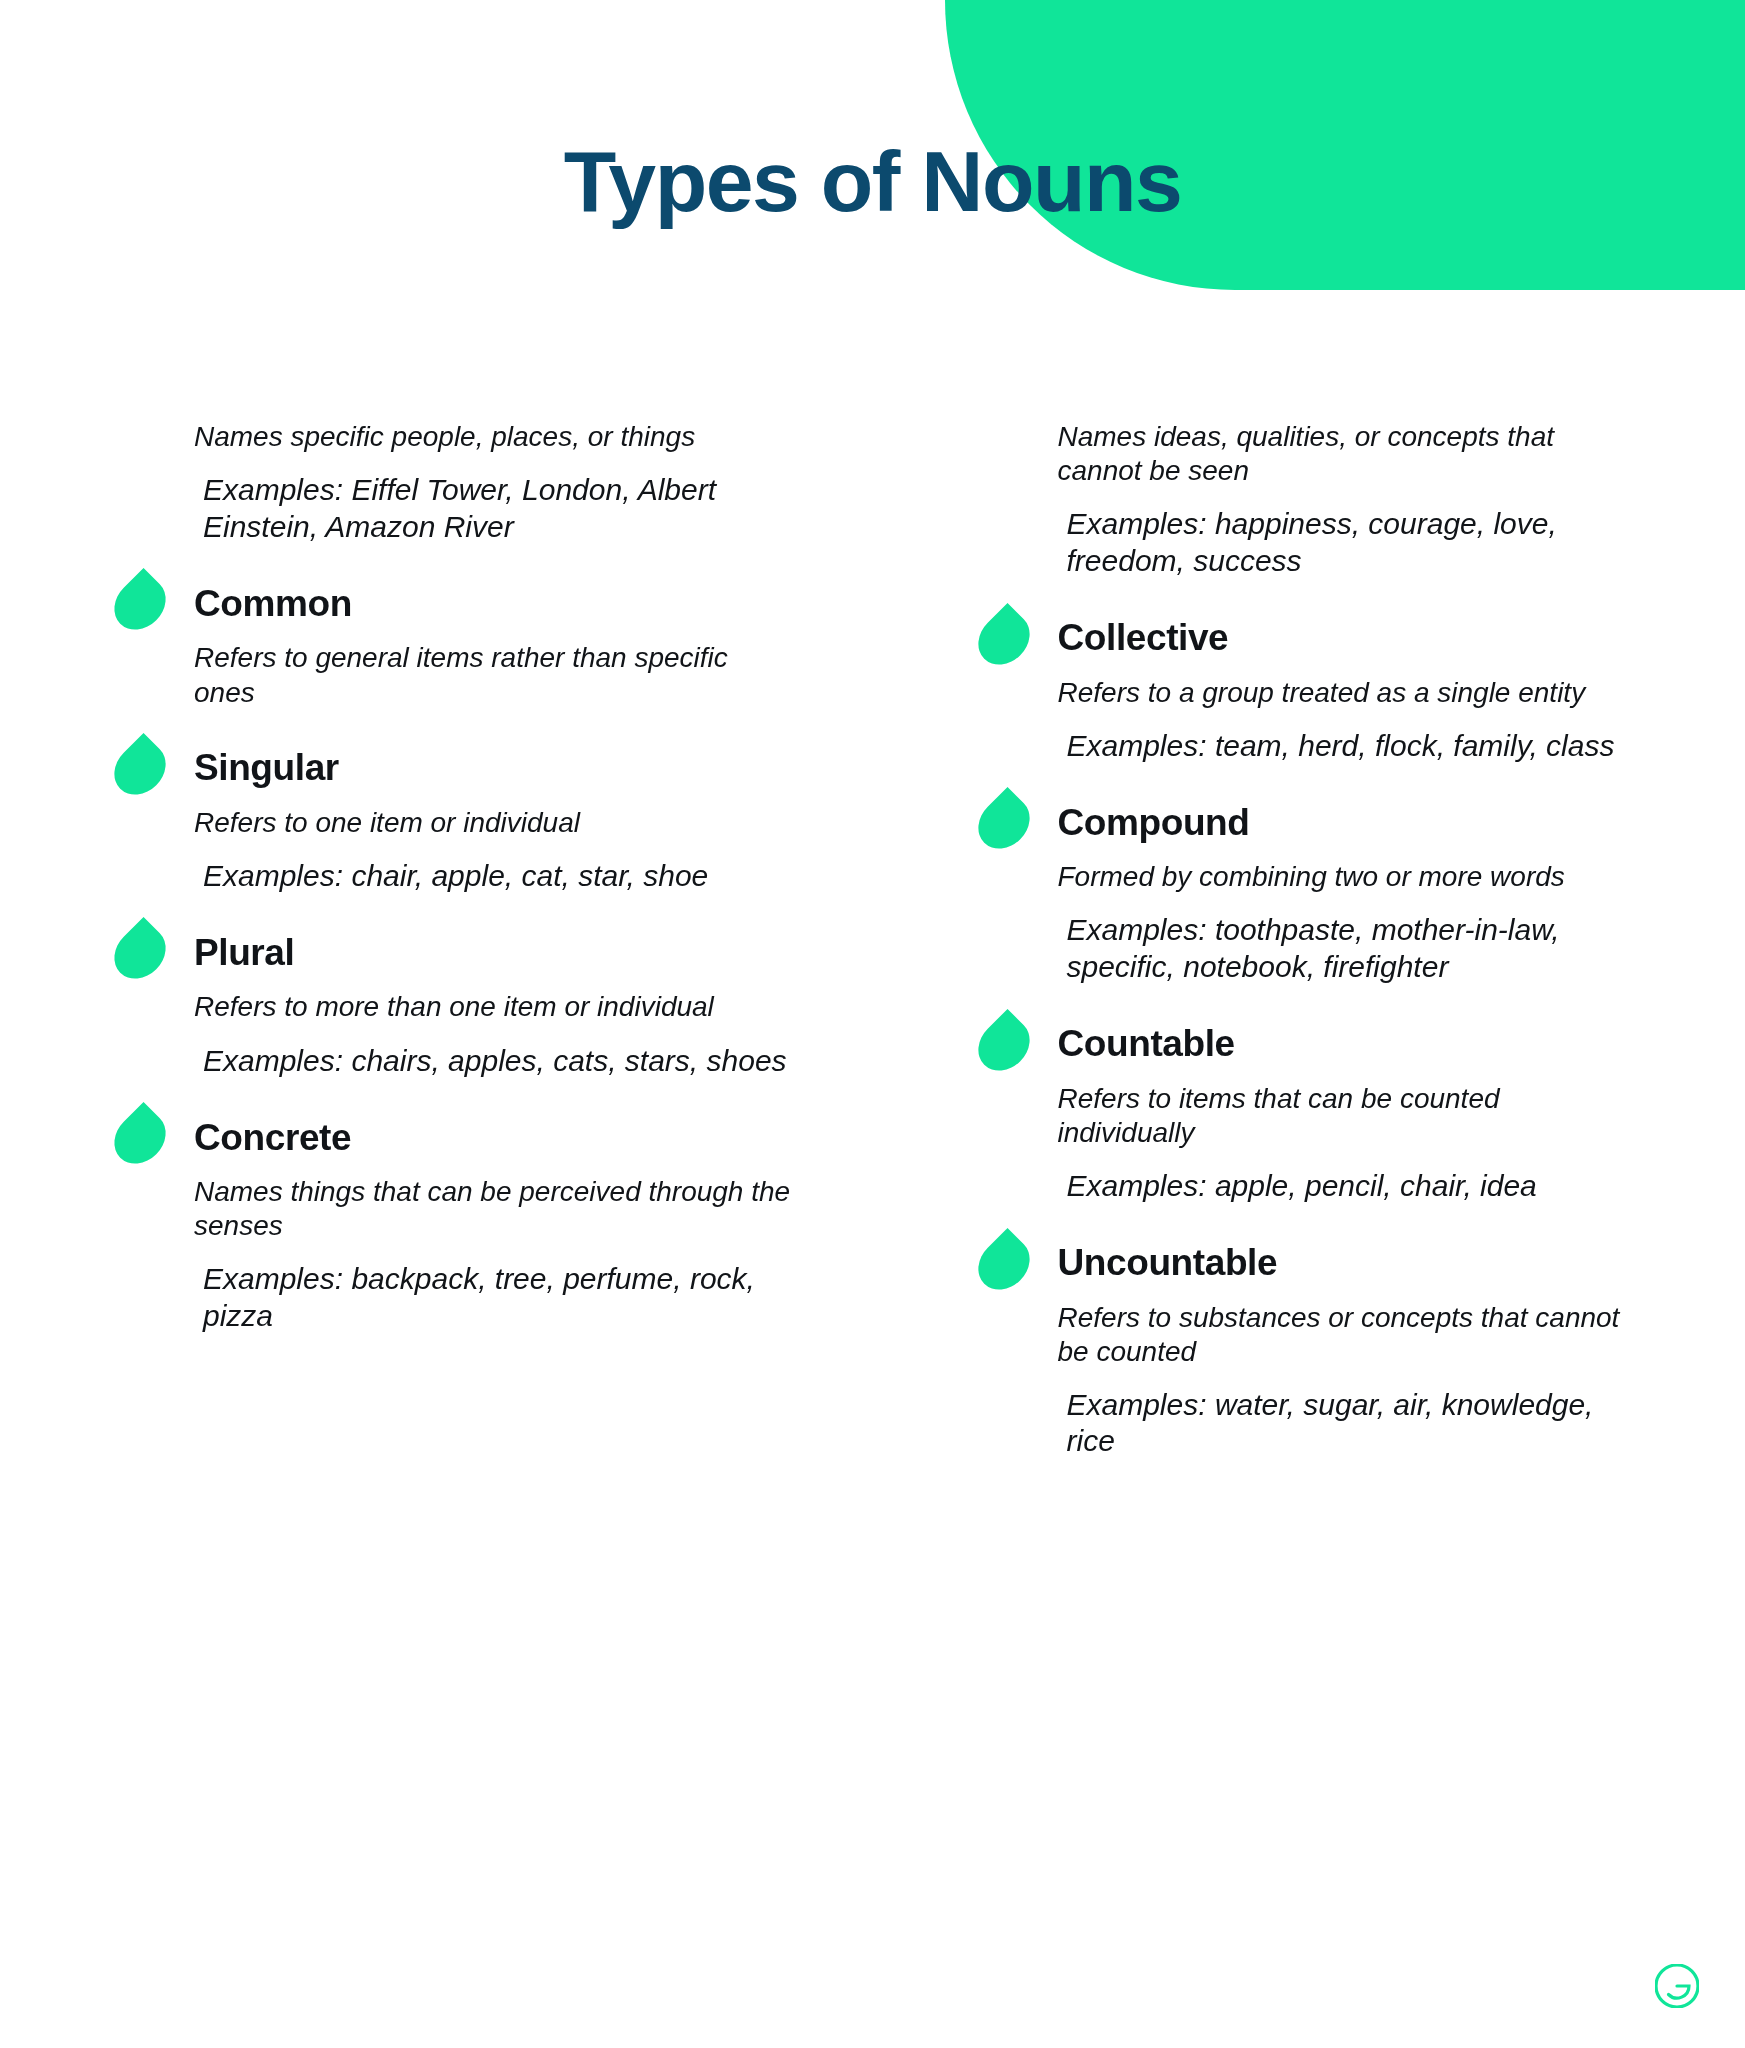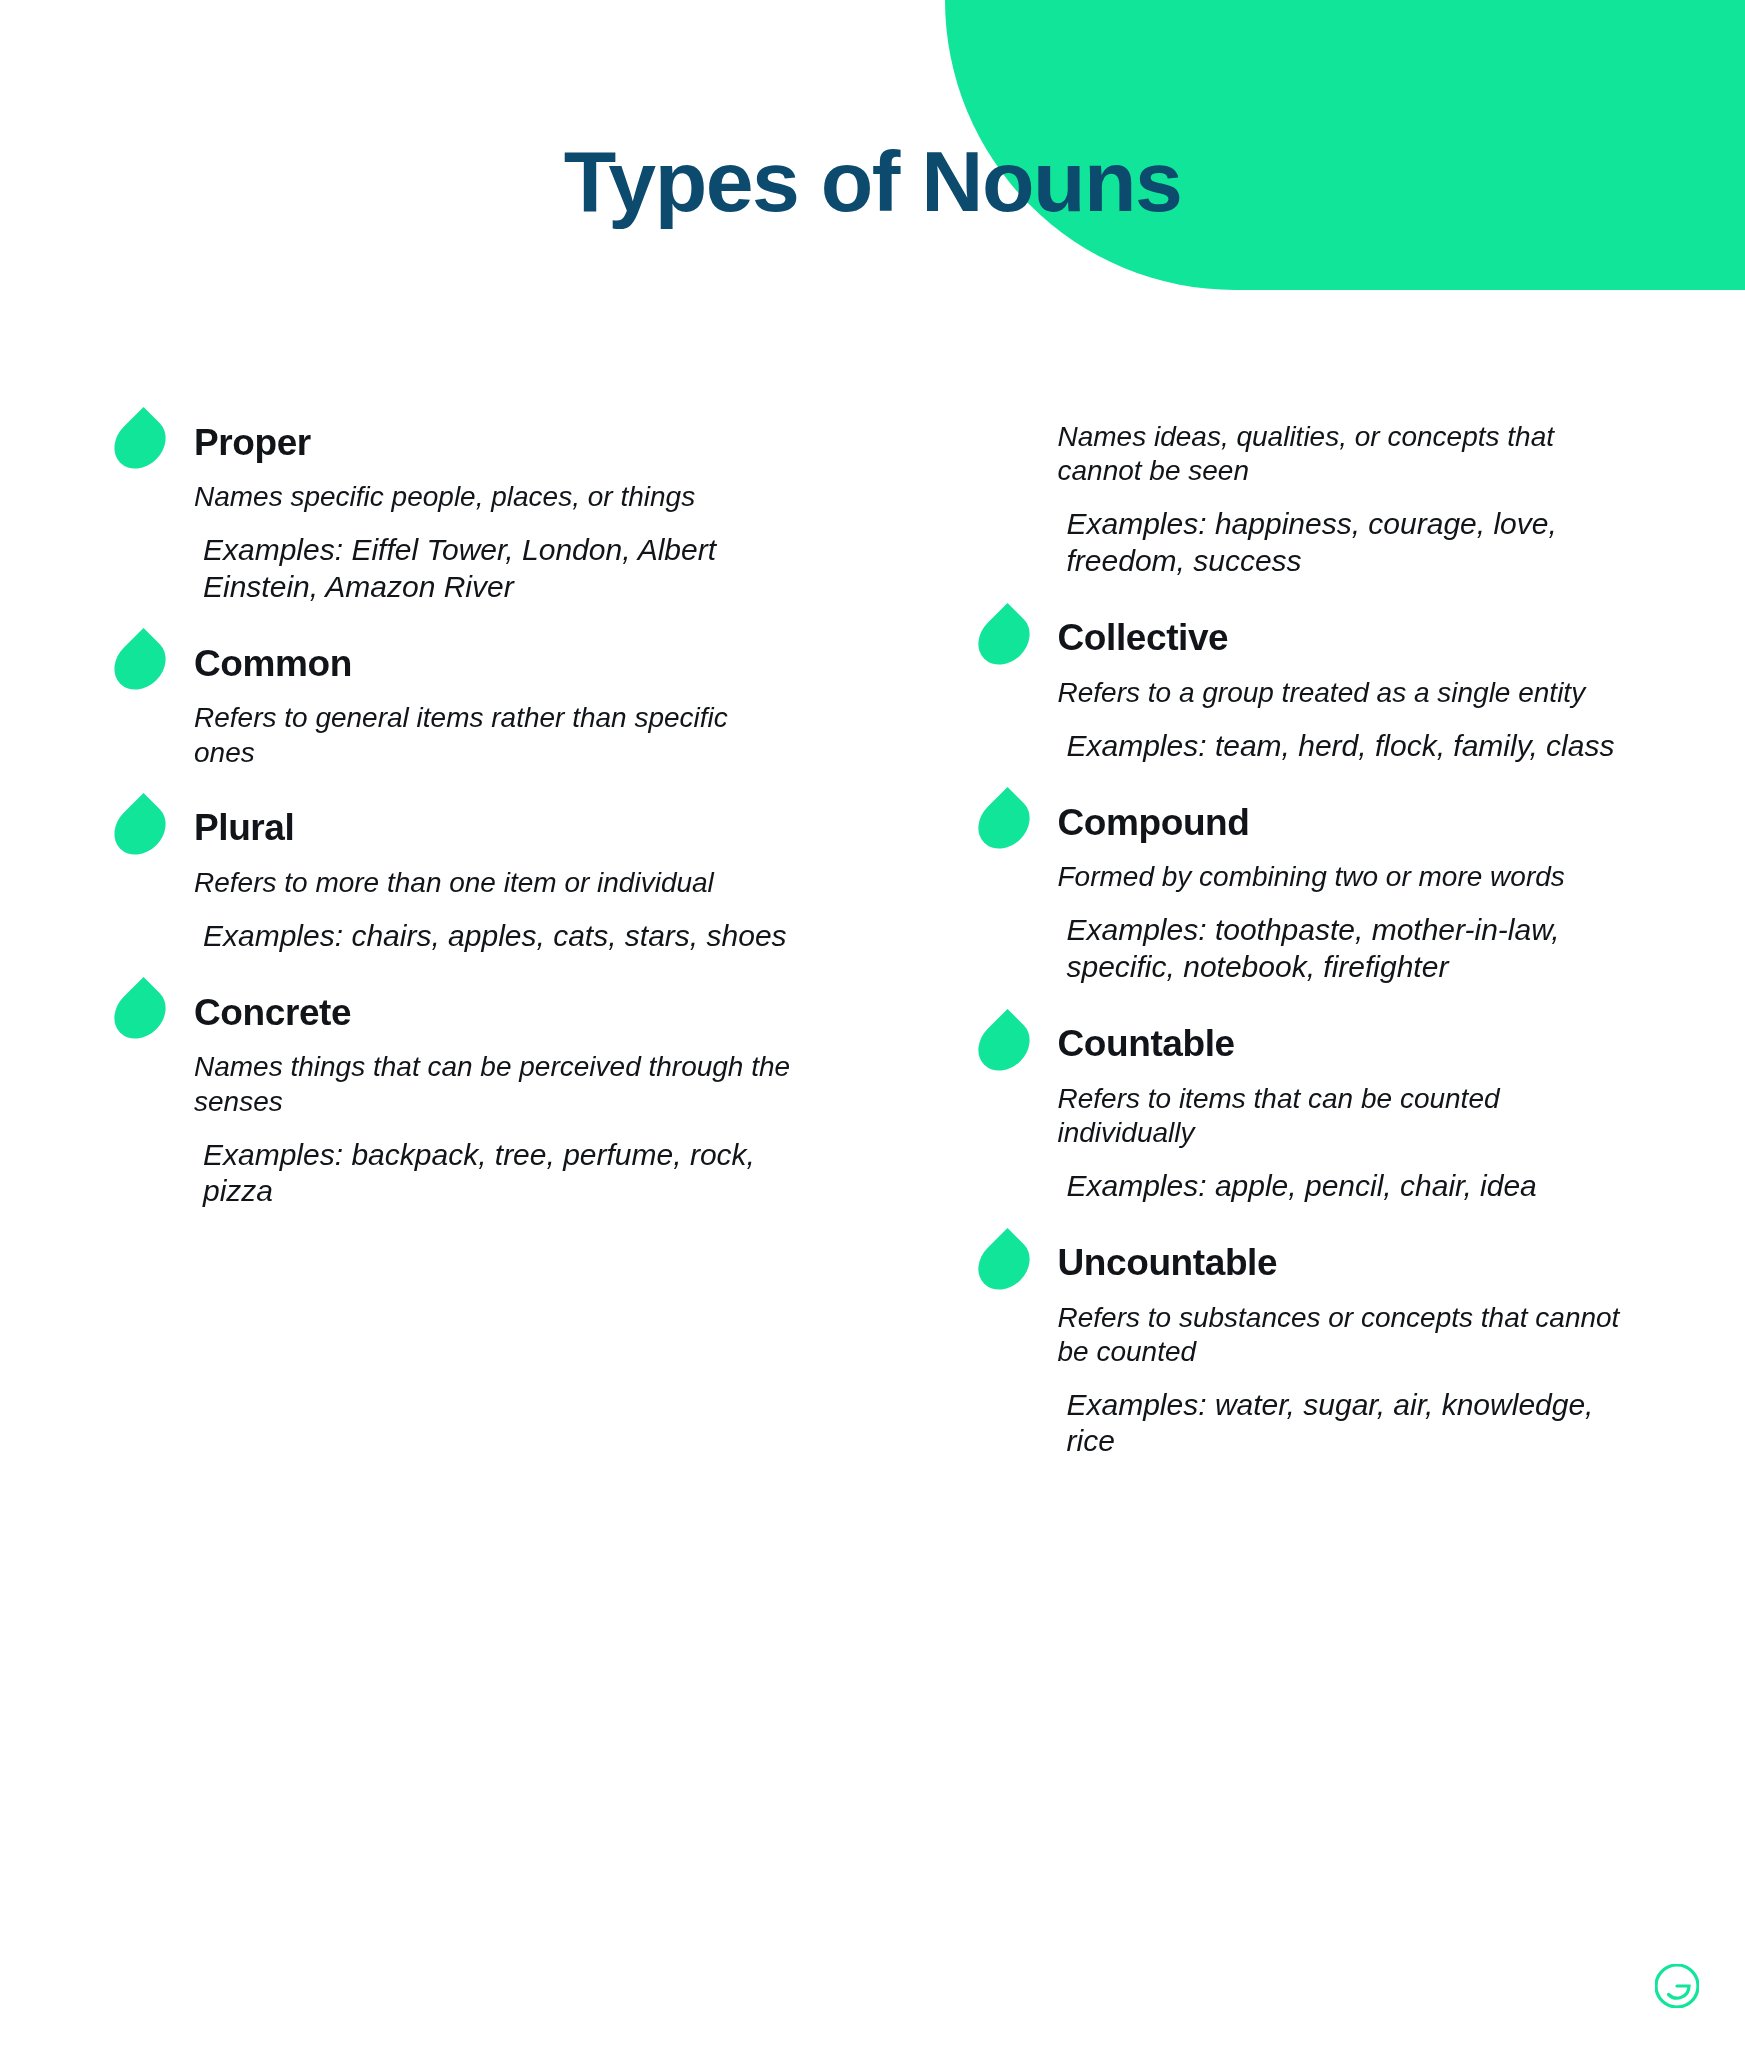--- a/index.html
+++ b/index.html
@@ -141,40 +141,46 @@
   <span class="title">
     <span>Types of </span><span>Nouns</span>
   </span>
 </div>
 
 <div class="columns">
 
   <div class="column left">
 
     <div class="entry">
-      <div class="entry-head">
-        <span class="bullet"></span>
-        <span class="entry-title">Proper</span>
-      </div>
       <div class="entry-body">
         <p class="definition">Names specific people, places, or things</p>
         <p class="examples">Examples:  Eiffel Tower, London, Albert Einstein, Amazon River</p>
       </div>
     </div>
 
     <div class="entry">
       <div class="entry-head">
         <span class="bullet"></span>
         <span class="entry-title">Common</span>
       </div>
       <div class="entry-body">
         <p class="definition">Refers to general items rather than specific ones</p>
       </div>
     </div>
 
+    <div class="entry">
+      <div class="entry-head">
+        <span class="bullet"></span>
+        <span class="entry-title">Singular</span>
+      </div>
+      <div class="entry-body">
+        <p class="definition">Refers to one item or individual</p>
+        <p class="examples">Examples: chair, apple, cat, star, shoe</p>
+      </div>
+    </div>
 
     <div class="entry">
       <div class="entry-head">
         <span class="bullet"></span>
         <span class="entry-title">Plural</span>
       </div>
       <div class="entry-body">
         <p class="definition">Refers to more than one item or individual</p>
         <p class="examples">Examples: chairs, apples, cats, stars, shoes</p>
       </div>

